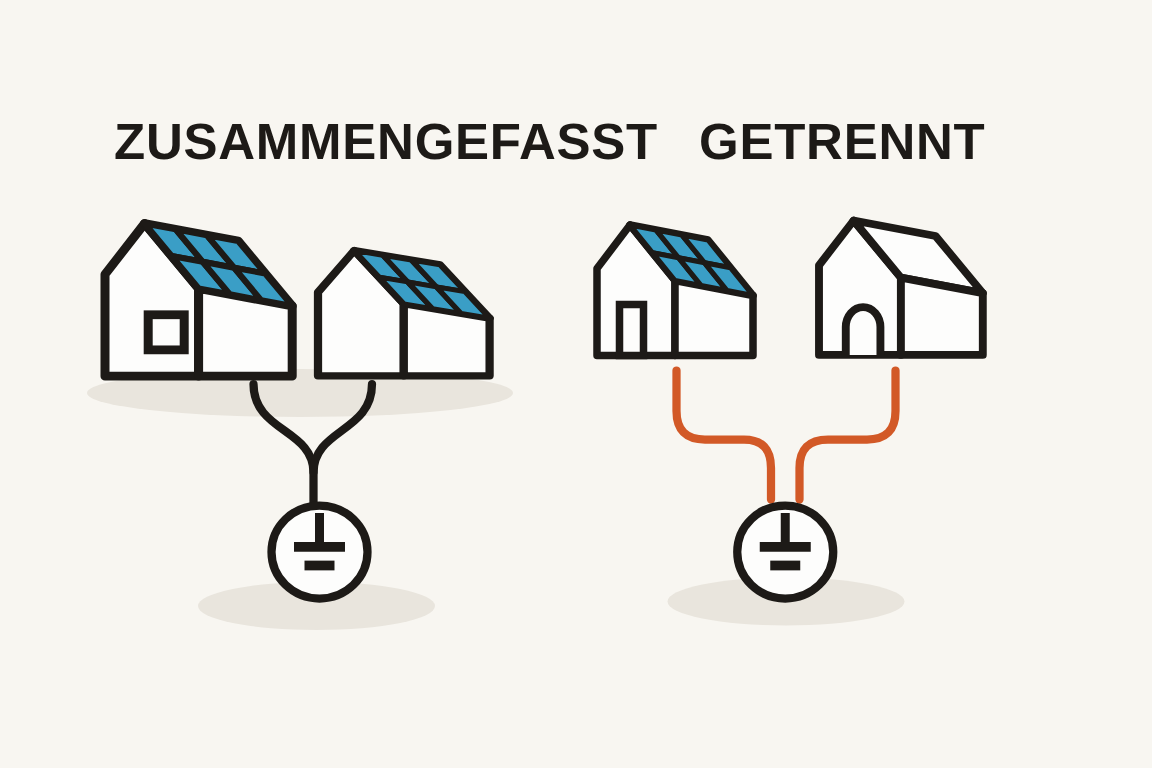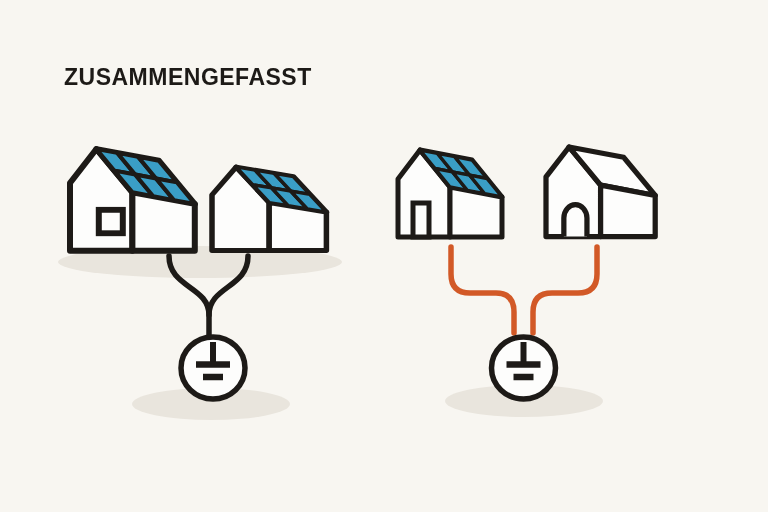--- a/index.html
+++ b/index.html
@@ -2,34 +2,35 @@
 <html><head>
 <meta charset="utf-8">
 <style>
   html,body{margin:0;padding:0;background:#e5e2dc;}
   .stage{
     position:relative;width:768px;height:512px;overflow:hidden;
     background:#f8f6f1;
     font-family:"Liberation Sans",sans-serif;
   }
   .panel-title{
-    position:absolute;top:66px;margin:0;
-    font-size:23px;font-weight:700;letter-spacing:.5px;
+    position:absolute;top:66px;margin:12px;
+    font-size:34px;font-weight:700;letter-spacing:.5px;
     color:#1d1a17;line-height:1;white-space:nowrap;
   }
   .panel-title.left{left:64px;}
   .panel-title.right{left:454px;}
   svg{position:absolute;left:0;top:0;}
 </style>
 </head>
 <body>
 
 <div class="stage">
 
   <h2 class="panel-title left">ZUSAMMENGEFASST</h2>
+  <h2 class="panel-title right">GETRENNT</h2>
 
   <svg width="768" height="512" viewBox="0 0 768 512">
     <defs>
 
       <g id="houseBase" fill="#fdfdfc" stroke="#1d1a17" stroke-width="5" stroke-linejoin="round">
         <polygon points="0,29 22,0 52,37 52,87 0,87"></polygon>
         <polygon points="22,0 74,10 104,47 52,37"></polygon>
         <polygon points="52,37 104,47 104,87 52,87"></polygon>
       </g>
 

